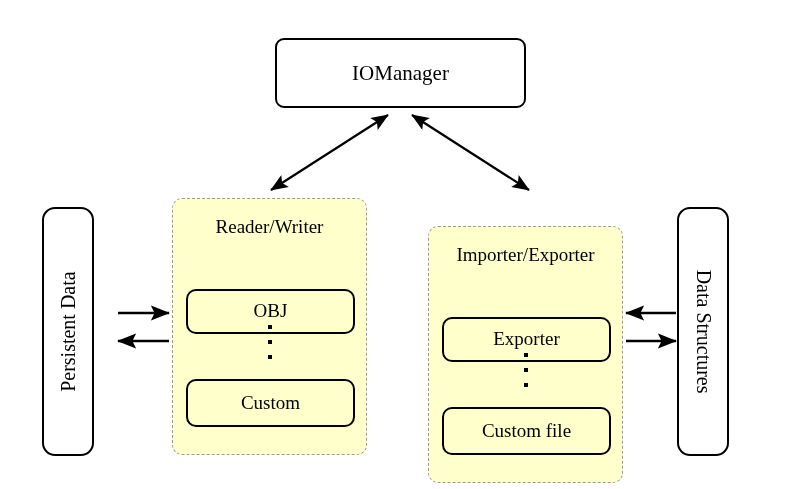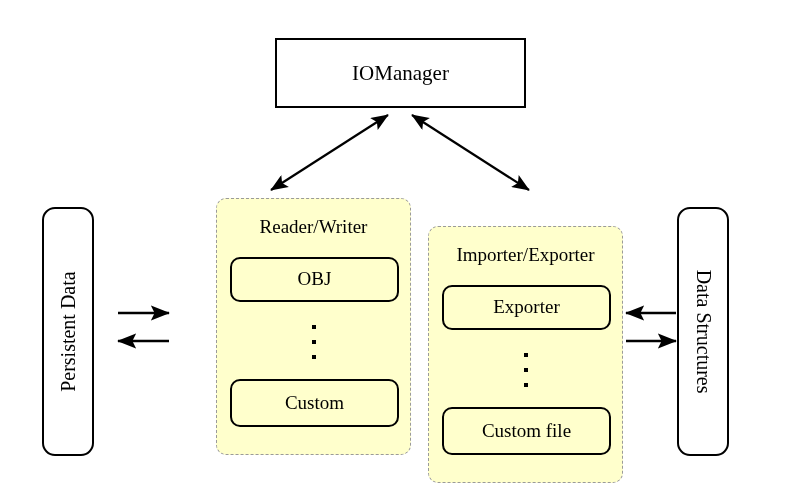--- a/index.html
+++ b/index.html
@@ -27,21 +27,21 @@
     width: 800px;
     height: 489px;
     pointer-events: none;
   }
 
   
   .node {
     position: absolute;
     box-sizing: border-box;
     border: 2.4px solid #000000;
-    border-radius: 0;
+    border-radius: 9px;
     background: #ffffff;
     display: flex;
     align-items: center;
     justify-content: center;
     text-align: center;
     line-height: 1.16;
   }
 
   
   #io-manager {
@@ -76,21 +76,21 @@
   .vtext.down { transform: rotate(90deg);  }
 
   
   .panel {
     position: absolute;
     box-sizing: border-box;
     border: 1.6px dashed #9a9a9a;
     border-radius: 10px;
     background: #ffffcc;
   }
-  #panel-reader   { left: 172px; top: 198px; width: 195px; height: 257px; margin-left: 44px; }
+  #panel-reader   { left: 172px; top: 198px; width: 195px; height: 257px; }
   #panel-importer { left: 428px; top: 198px; width: 195px; height: 257px; margin-top: 28px; }
 
   .panel-title {
     position: absolute;
     left: 0;
     top: 17px;
     width: 100%;
     text-align: center;
     font-size: 19px;
     white-space: nowrap;
@@ -105,21 +105,21 @@
     background: #ffffcc;
     display: flex;
     align-items: center;
     justify-content: center;
     text-align: center;
     font-size: 19px;
     line-height: 1.18;
     left: 13px;
     width: 169px;
   }
-  .inner-one-line { top: 58px;  height: 45px; border-radius: 10px; }
+  .inner-one-line { top: 90px;  height: 45px; border-radius: 10px; }
   .inner-two-line { top: 180px; height: 48px; text-align: center; }
 
   .ellipsis-v {
     position: absolute;
     left: 0;
     top: 126px;
     width: 100%;
     text-align: center;
     font-size: 23px;
     letter-spacing: 0;

